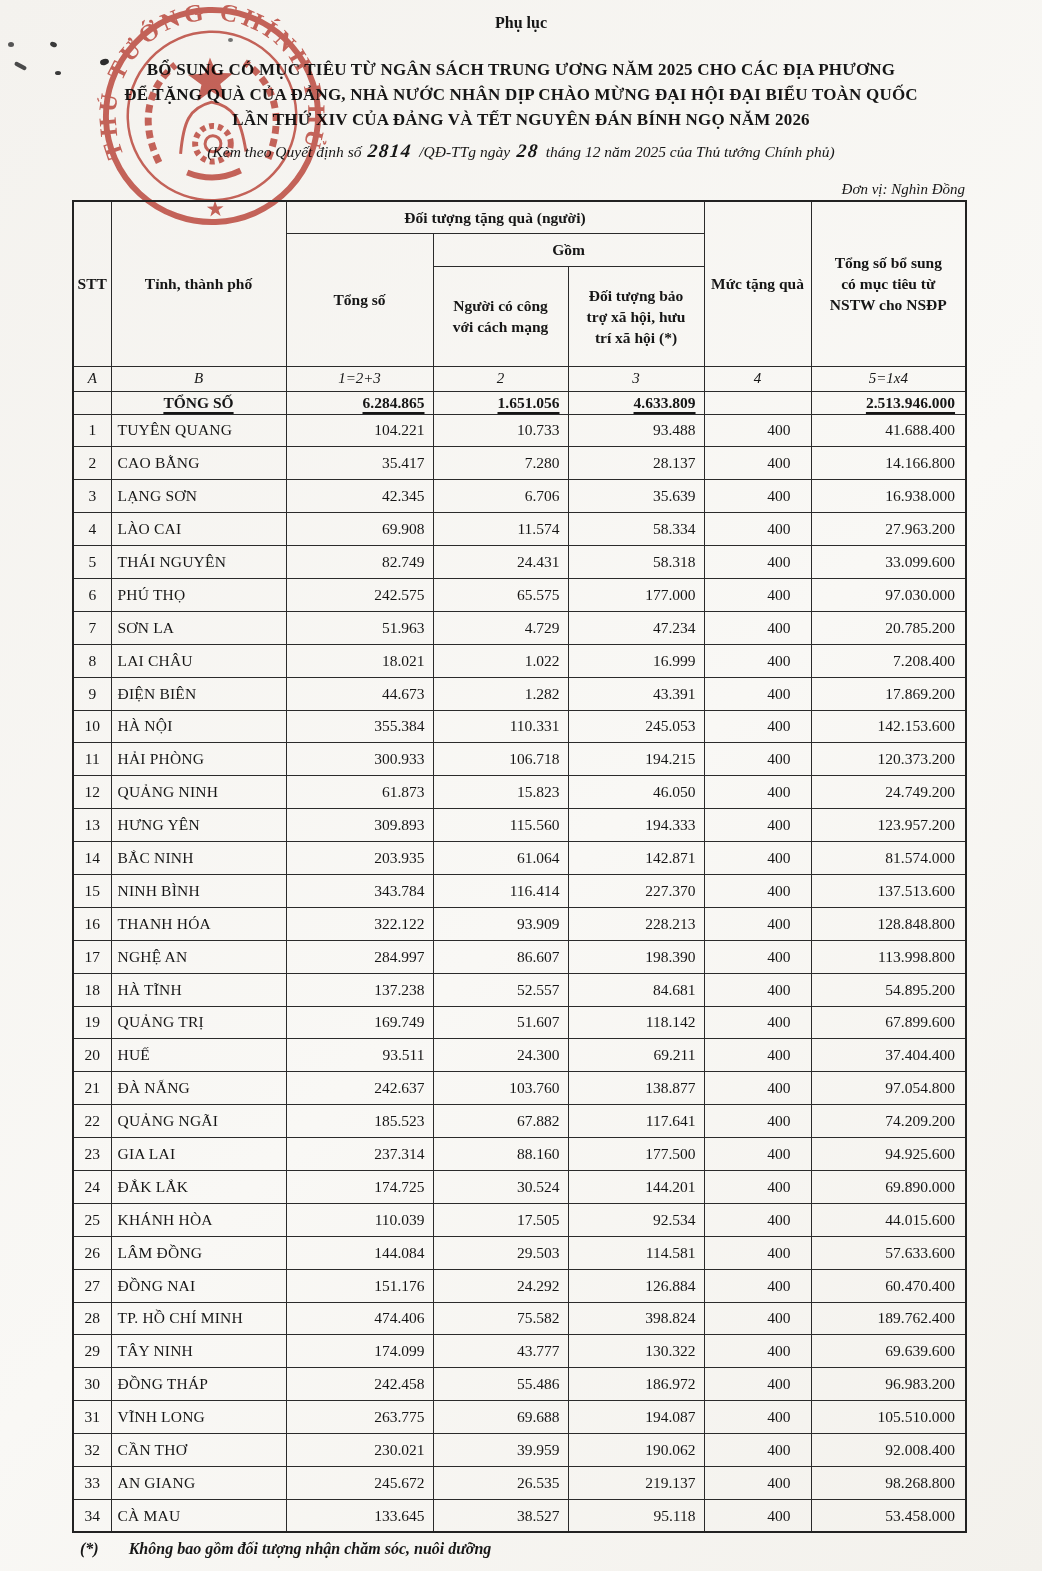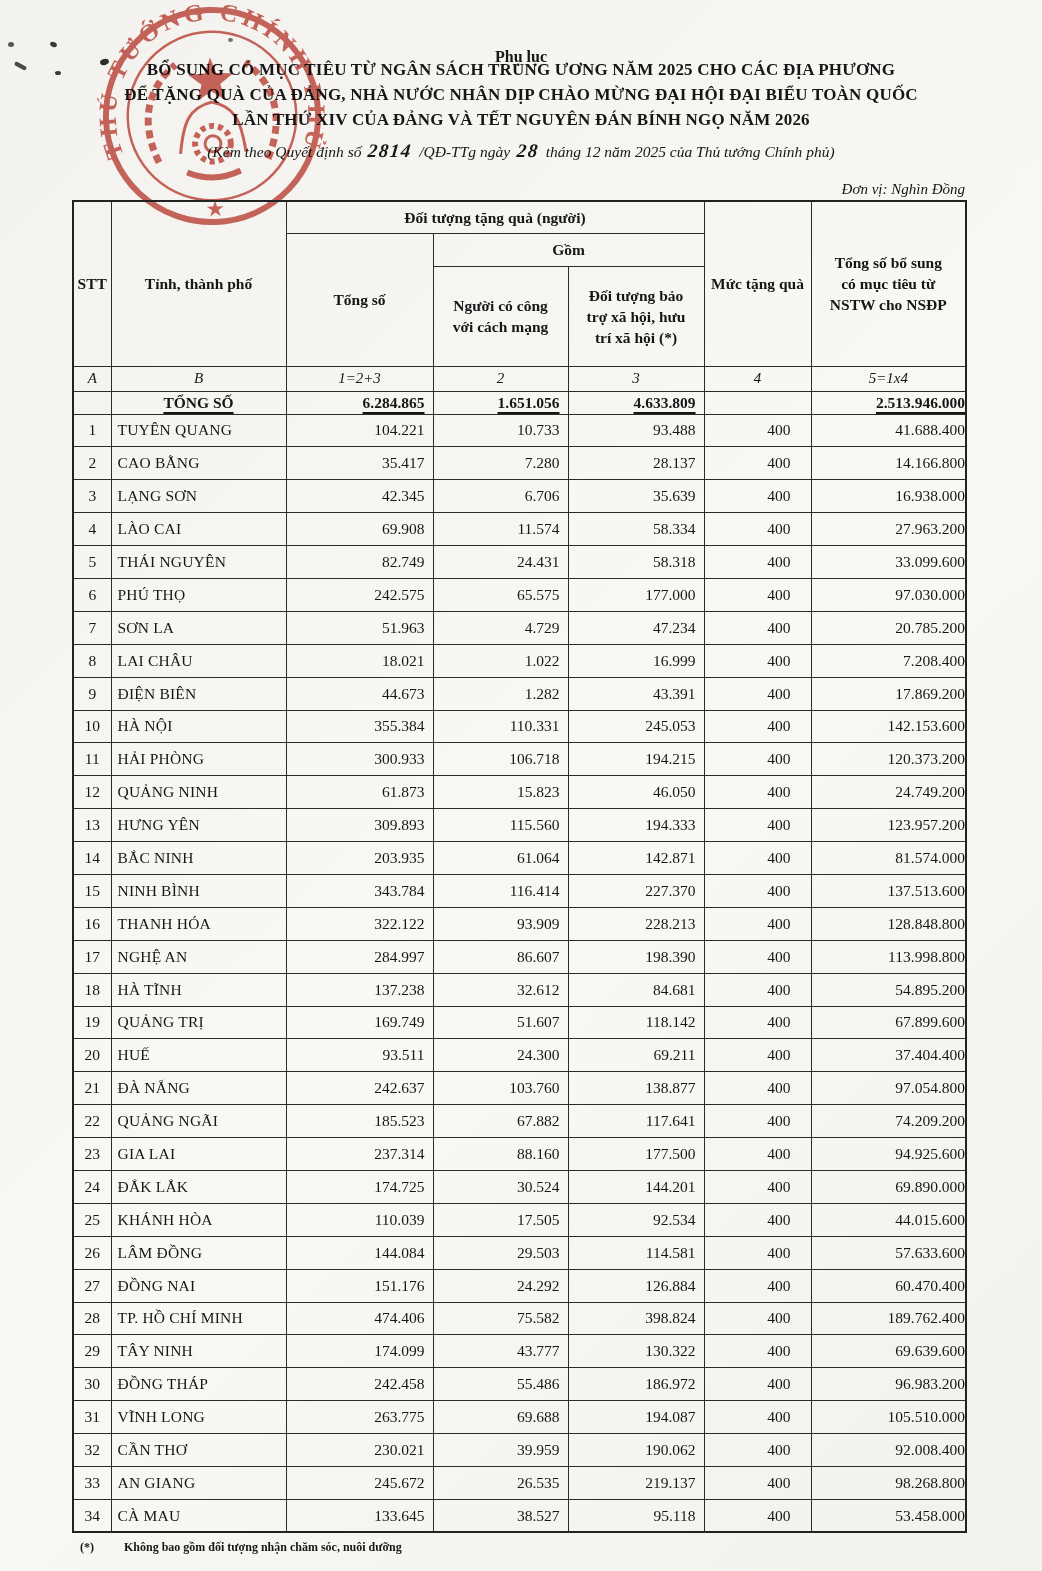--- a/index.html
+++ b/index.html
@@ -10,21 +10,21 @@
   }
   
   .speck{position:absolute;background:#3a3a3a;border-radius:50%;}
   .s1{left:50px;top:42px;width:7px;height:5px;transform:rotate(25deg);}
   .s2{left:100px;top:59px;width:9px;height:6px;background:#2c2c2c;transform:rotate(-15deg);}
   .s3{left:55px;top:71px;width:6px;height:4px;}
   .s4{left:14px;top:64px;width:13px;height:4px;background:#4a4a4a;border-radius:2px;transform:rotate(28deg);}
   .s5{left:228px;top:38px;width:5px;height:4px;opacity:.7;}
   .s6{left:8px;top:42px;width:6px;height:5px;background:#555;}
   
-  .appendix{position:absolute;top:48px;left:0;width:100%;text-align:center;font-weight:bold;font-size:16px;}
+  .appendix{position:absolute;top:14px;left:0;width:100%;text-align:center;font-weight:bold;font-size:16px;}
   .title-block{position:absolute;top:57px;left:0;width:100%;text-align:center;font-weight:bold;font-size:17px;line-height:25px;letter-spacing:.2px;}
   .citation{position:absolute;top:140px;left:0;width:100%;text-align:center;font-style:italic;font-size:15.5px;}
   .hand{font-weight:bold;font-size:19px;letter-spacing:1.5px;font-style:italic;transform:skewX(-6deg);display:inline-block;padding:0 3px;}
   .unit{position:absolute;top:181px;right:77px;font-style:italic;font-size:15px;margin-left:44px;}
   
   .stamp{position:absolute;left:98px;top:2px;width:228px;height:228px;opacity:.82;mix-blend-mode:multiply;pointer-events:none;transform:rotate(-2deg);}
   
   table.alloc{
     position:absolute;left:72px;top:200px;width:893px;
     border-collapse:collapse;table-layout:fixed;font-size:15.5px;
@@ -39,25 +39,25 @@
   th.budget{padding:0 16px;}
   tbody td{border-top:3px double #2b2b2b;}
   tr.ref{height:25px;font-style:italic;text-align:center;font-size:15px;}
   tr.tot{height:23px;font-weight:bold;}
   tr.tot td{text-decoration:underline;text-underline-offset:4px;text-decoration-thickness:1.5px;}
   tr.tot td.c-muc{text-decoration:none;}
   tr.data{height:32.9px;}
   .c-stt{text-align:center;}
   .c-prov{text-align:left;padding-left:6px;letter-spacing:.2px;}
   .c-num{text-align:right;padding-right:8px;}
-  .c-budget{text-align:right;padding-right:0;}
+  .c-budget{text-align:right;padding-right:10px;}
   .c-muc{text-align:right;padding-right:20px;}
   .tot-label{text-align:center;}
   
-  .footnote{position:absolute;left:80px;top:1540px;font-weight:bold;font-size:12px;}
+  .footnote{position:absolute;left:80px;top:1540px;font-weight:bold;font-size:16px;font-style:italic;}
   .footnote .marker{margin-right:30px;}
 </style>
 </head>
 <body>
 
 <div class="page">
 
   <div class="speck s1"></div>
   <div class="speck s2"></div>
   <div class="speck s3"></div>
@@ -302,21 +302,21 @@
           <td class="c-num">284.997</td>
           <td class="c-num">86.607</td>
           <td class="c-num">198.390</td>
           <td class="c-muc">400</td>
           <td class="c-budget">113.998.800</td>
         </tr>
         <tr class="data">
           <td class="c-stt">18</td>
           <td class="c-prov">HÀ TĨNH</td>
           <td class="c-num">137.238</td>
-          <td class="c-num">32.612</td>
+          <td class="c-num">52.557</td>
           <td class="c-num">84.681</td>
           <td class="c-muc">400</td>
           <td class="c-budget">54.895.200</td>
         </tr>
         <tr class="data">
           <td class="c-stt">19</td>
           <td class="c-prov">QUẢNG TRỊ</td>
           <td class="c-num">169.749</td>
           <td class="c-num">51.607</td>
           <td class="c-num">118.142</td>

